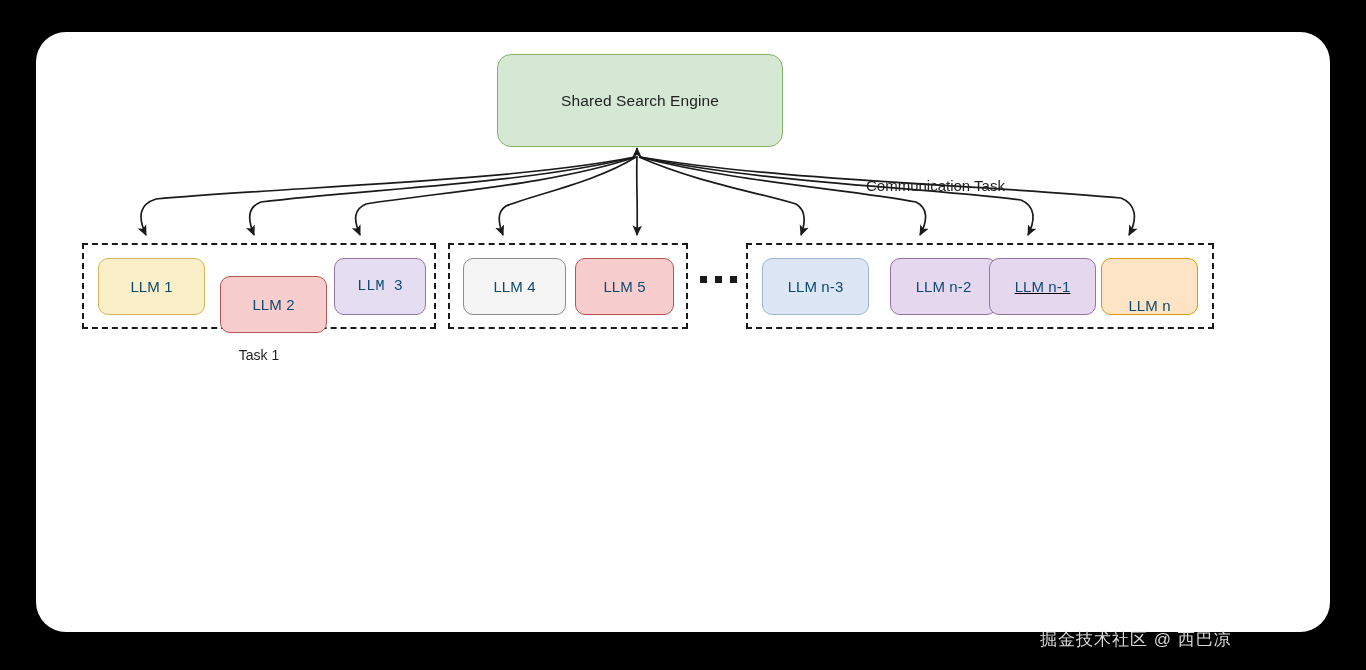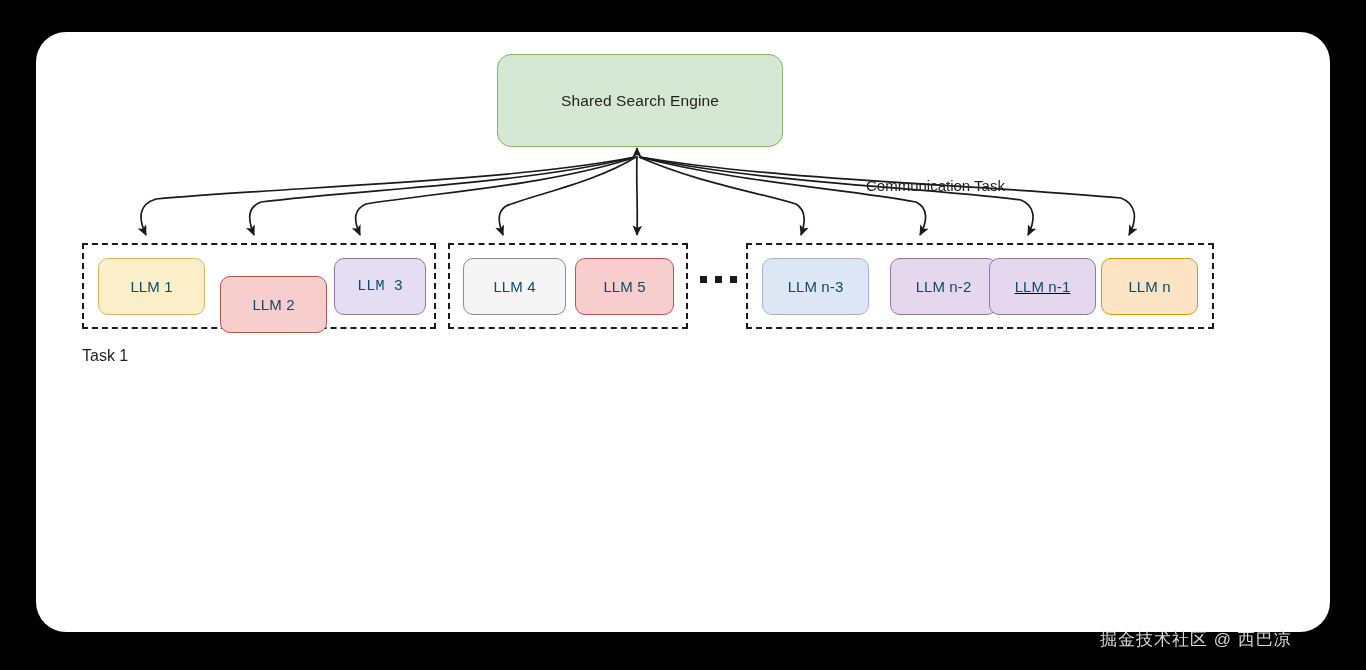--- a/index.html
+++ b/index.html
@@ -86,23 +86,23 @@
     border: 2px dashed #1a1a1a;
     background: transparent;
   }
   #task-group-0 { left: 46px;  top: 211px; width: 354px; height: 86px; }
   #task-group-1 { left: 412px; top: 211px; width: 240px; height: 86px; }
   #task-group-2 { left: 710px; top: 211px; width: 468px; height: 86px; }
 
   .task-caption {
     position: absolute;
     top: 315px;
-    font-size: 16px;
+    font-size: 14px;
     color: #1f1f1f;
-    text-align: left;
+    text-align: center;
     white-space: nowrap;
   }
   #task-caption-0 { left: 46px;  width: 354px; }
   #task-caption-1 { left: 412px; width: 240px; }
   #task-caption-2 { left: 710px; width: 468px; }
 
   
   .llm-box {
     position: absolute;
     height: 57px;
@@ -151,21 +151,21 @@
     text-align-last: left;
   }
   #caption .smallcap {
     font-size: 0.78em;
     text-transform: uppercase;
   }
 
   
   #watermark {
     position: absolute;
-    left: 1100px;
+    left: 1040px;
     top: 628px;
     font-size: 17px;
     color: #d8d8d8;
     letter-spacing: 1px;
     white-space: nowrap;
   }
 </style>
 </head>
 <body>
 
@@ -234,21 +234,21 @@
           </div>
           <div class="llm-box" style="left: 726px; top: 226px; width: 107px; background: rgb(220, 230, 245); border-color: rgb(158, 182, 216);">
             <span class="llm-label">LLM n-3</span>
           </div>
           <div class="llm-box" style="left: 842px; top: 226px; width: 107px; background: rgb(229, 216, 238); border-color: rgb(150, 115, 166); margin-left: 12px;">
             <span class="llm-label">LLM n-2</span>
           </div>
           <div class="llm-box" style="left: 953px; top: 226px; width: 107px; background: rgb(229, 216, 238); border-color: rgb(150, 115, 166); text-decoration: underline;">
             <span class="llm-label">LLM n-1</span>
           </div>
-          <div class="llm-box" style="left: 1065px; top: 226px; width: 97px; background: rgb(252, 228, 197); border-color: rgb(215, 155, 0);">
+          <div class="llm-box" style="left: 1065px; top: 226px; width: 97px; background: rgb(252, 228, 197); border-color: rgb(215, 155, 0); align-items: flex-end;">
             <span class="llm-label">LLM n</span>
           </div>
         </div>
 
       <div id="group-ellipsis">
         <i></i>
           <i></i>
           <i></i>
       </div>
 

